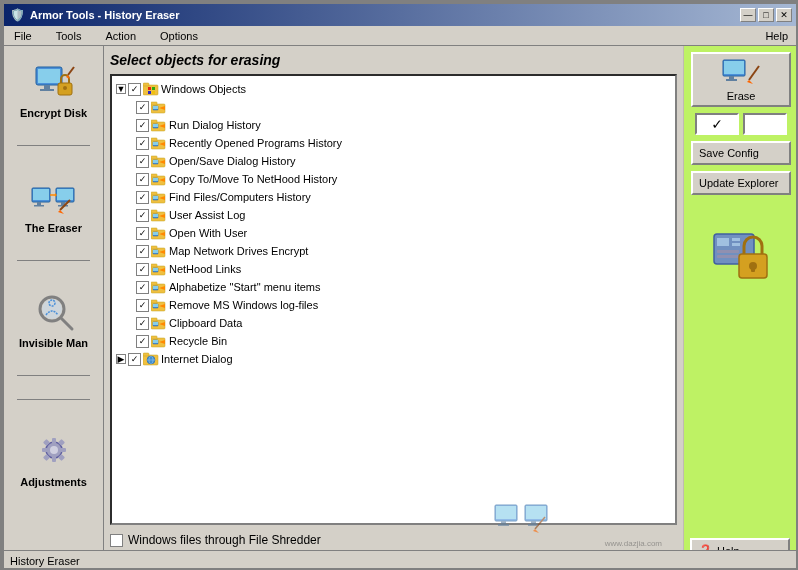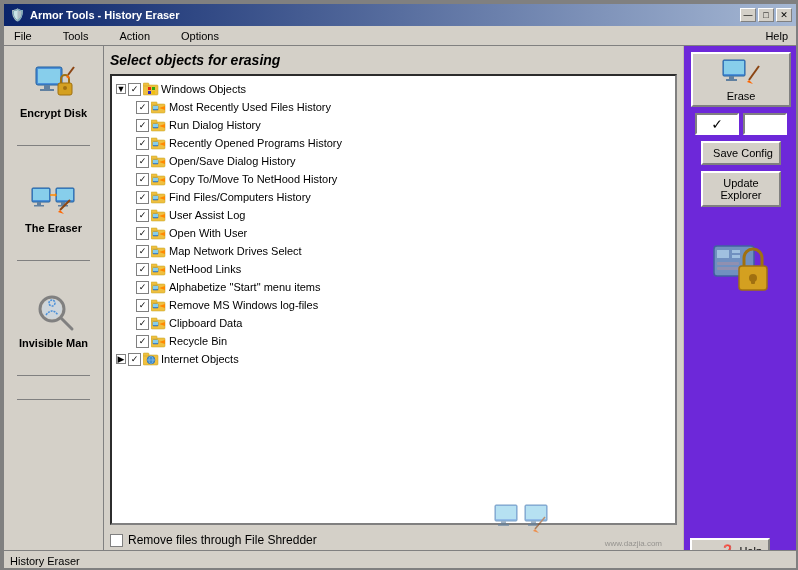--- a/index.html
+++ b/index.html
@@ -54,21 +54,21 @@
       background: #d4d0c8;
       display: flex;
       align-items: center;
       justify-content: space-between;
       padding: 2px 4px;
       border-bottom: 1px solid #808080;
       height: 20px;
     }
     .menu-items {
       display: flex;
-      gap: 19px;
+      gap: 12px;
     }
     .menu-item {
       padding: 1px 6px;
       cursor: pointer;
       font-size: 11px;
       color: #000;
     }
     .menu-help {
       padding: 1px 6px;
       cursor: pointer;
@@ -207,43 +207,43 @@
       background: white;
       display: inline-flex;
       align-items: center;
       justify-content: center;
       flex-shrink: 0;
     }
 
     
     .right-panel {
       width: 115px;
-      background: #6d28d9;
+      background: #bef264;
       border-left: 1px solid #c0bbb0;
       display: flex;
       flex-direction: column;
       align-items: center;
       padding: 6px;
       gap: 6px;
     }
     .right-btn {
-      width: 80px;
+      width: 100px;
       padding: 4px 6px;
       background: #d4d0c8;
       border: 2px solid;
       border-top-color: #ffffff;
       border-left-color: #ffffff;
       border-right-color: #808080;
       border-bottom-color: #808080;
       cursor: pointer;
       font-size: 11px;
       text-align: center;
       display: flex;
       align-items: center;
-      justify-content: flex-end;
+      justify-content: flex-start;
       gap: 4px;
     }
     .erase-btn {
       width: 100px;
       height: 55px;
       background: #d4d0c8;
       border: 2px solid;
       border-top-color: #ffffff;
       border-left-color: #ffffff;
       border-right-color: #808080;
@@ -390,20 +390,40 @@
           </svg>
         </div>
         <span class="sidebar-item-label">Invisible Man</span>
       </div>
 
       <div class="sidebar-divider"></div>
 
 
       <div class="sidebar-divider"></div>
 
+      <div class="sidebar-item">
+        <div class="sidebar-item-icon">
+          <svg width="48" height="48" viewBox="0 0 48 48">
+
+            <circle cx="24" cy="24" r="8" fill="#a0a0c0" stroke="#6060a0" stroke-width="1.5"></circle>
+            <circle cx="24" cy="24" r="4" fill="#d0d0e0"></circle>
+
+            <rect x="22" y="12" width="4" height="6" rx="1" fill="#a0a0c0"></rect>
+            <rect x="22" y="30" width="4" height="6" rx="1" fill="#a0a0c0"></rect>
+            <rect x="12" y="22" width="6" height="4" rx="1" fill="#a0a0c0"></rect>
+            <rect x="30" y="22" width="6" height="4" rx="1" fill="#a0a0c0"></rect>
+
+            <rect x="14" y="14" width="5" height="5" rx="1" fill="#a0a0c0" transform="rotate(45 16.5 16.5)"></rect>
+            <rect x="29" y="29" width="5" height="5" rx="1" fill="#a0a0c0" transform="rotate(45 31.5 31.5)"></rect>
+            <rect x="14" y="29" width="5" height="5" rx="1" fill="#a0a0c0" transform="rotate(45 16.5 31.5)"></rect>
+            <rect x="29" y="14" width="5" height="5" rx="1" fill="#a0a0c0" transform="rotate(45 31.5 16.5)"></rect>
+          </svg>
+        </div>
+        <span class="sidebar-item-label">Adjustments</span>
+      </div>
 
     </div>
 
     <div class="content-area" style="position:relative;">
 
       <div class="content-title">Select objects for erasing</div>
 
       <div class="tree-panel">
 
         <div class="tree-item">
@@ -428,21 +448,20 @@
               <span class="tree-checkbox checked">✓</span>
               <span class="tree-icon">
                 <svg width="16" height="16" viewBox="0 0 16 16">
     <rect x="0" y="5" width="14" height="9" rx="1" fill="#f0c040" stroke="#c0a020" stroke-width="0.5"></rect>
     <rect x="0" y="3" width="6" height="3" rx="0.5" fill="#f0c040" stroke="#c0a020" stroke-width="0.5"></rect>
     <rect x="2" y="7" width="5" height="4" rx="0.5" fill="#4a90d9" stroke="#2060a0" stroke-width="0.5"></rect>
     <rect x="2" y="7" width="5" height="3" fill="#87ceeb"></rect>
     <polygon points="8,9 14,7 14,11" fill="#ff8800"></polygon>
   </svg>
               </span>
-              <span class="tree-label">Most Recently Used Files History</span>
             </div>
             <div class="tree-item tree-indent">
               <span class="tree-checkbox checked">✓</span>
               <span class="tree-icon">
                 <svg width="16" height="16" viewBox="0 0 16 16">
     <rect x="0" y="5" width="14" height="9" rx="1" fill="#f0c040" stroke="#c0a020" stroke-width="0.5"></rect>
     <rect x="0" y="3" width="6" height="3" rx="0.5" fill="#f0c040" stroke="#c0a020" stroke-width="0.5"></rect>
     <rect x="2" y="7" width="5" height="4" rx="0.5" fill="#4a90d9" stroke="#2060a0" stroke-width="0.5"></rect>
     <rect x="2" y="7" width="5" height="3" fill="#87ceeb"></rect>
     <polygon points="8,9 14,7 14,11" fill="#ff8800"></polygon>
@@ -532,21 +551,21 @@
               <span class="tree-checkbox checked">✓</span>
               <span class="tree-icon">
                 <svg width="16" height="16" viewBox="0 0 16 16">
     <rect x="0" y="5" width="14" height="9" rx="1" fill="#f0c040" stroke="#c0a020" stroke-width="0.5"></rect>
     <rect x="0" y="3" width="6" height="3" rx="0.5" fill="#f0c040" stroke="#c0a020" stroke-width="0.5"></rect>
     <rect x="2" y="7" width="5" height="4" rx="0.5" fill="#4a90d9" stroke="#2060a0" stroke-width="0.5"></rect>
     <rect x="2" y="7" width="5" height="3" fill="#87ceeb"></rect>
     <polygon points="8,9 14,7 14,11" fill="#ff8800"></polygon>
   </svg>
               </span>
-              <span class="tree-label">Map Network Drives Select</span>
+              <span class="tree-label">Map Network Drives Encrypt</span>
             </div>
             <div class="tree-item tree-indent">
               <span class="tree-checkbox checked">✓</span>
               <span class="tree-icon">
                 <svg width="16" height="16" viewBox="0 0 16 16">
     <rect x="0" y="5" width="14" height="9" rx="1" fill="#f0c040" stroke="#c0a020" stroke-width="0.5"></rect>
     <rect x="0" y="3" width="6" height="3" rx="0.5" fill="#f0c040" stroke="#c0a020" stroke-width="0.5"></rect>
     <rect x="2" y="7" width="5" height="4" rx="0.5" fill="#4a90d9" stroke="#2060a0" stroke-width="0.5"></rect>
     <rect x="2" y="7" width="5" height="3" fill="#87ceeb"></rect>
     <polygon points="8,9 14,7 14,11" fill="#ff8800"></polygon>
@@ -613,29 +632,29 @@
           <span class="tree-checkbox checked">✓</span>
           <span class="tree-icon">
             <svg width="16" height="16" viewBox="0 0 16 16">
               <rect x="0" y="4" width="15" height="10" rx="1" fill="#f0c040" stroke="#c0a020" stroke-width="0.5"></rect>
               <rect x="0" y="2" width="6" height="3" rx="1" fill="#f0c040" stroke="#c0a020" stroke-width="0.5"></rect>
               <circle cx="8" cy="9" r="4" fill="#4090d0" stroke="#2060a0" stroke-width="0.5"></circle>
               <ellipse cx="8" cy="9" rx="2" ry="4" fill="none" stroke="#a0c8f0" stroke-width="0.5"></ellipse>
               <line x1="4" y1="9" x2="12" y2="9" stroke="#a0c8f0" stroke-width="0.5"></line>
             </svg>
           </span>
-          <span class="tree-label">Internet Objects</span>
+          <span class="tree-label">Internet Dialog</span>
         </div>
 
       </div>
 
       <div class="bottom-options">
         <div class="checkbox-row">
           <div class="small-checkbox"></div>
-          <span>Remove files through File Shredder</span>
+          <span>Windows files through File Shredder</span>
         </div>
         <div class="checkbox-row">
           <div class="small-checkbox"></div>
           <span>Update Explorer after Erase process</span>
         </div>
       </div>
 
       <div style="position:absolute; bottom:28px; right:130px; opacity:0.6;">
         <svg width="60" height="40" viewBox="0 0 60 40">
           <rect x="2" y="6" width="22" height="16" rx="1" fill="#4a90d9" stroke="#2060a0" stroke-width="1"></rect>

